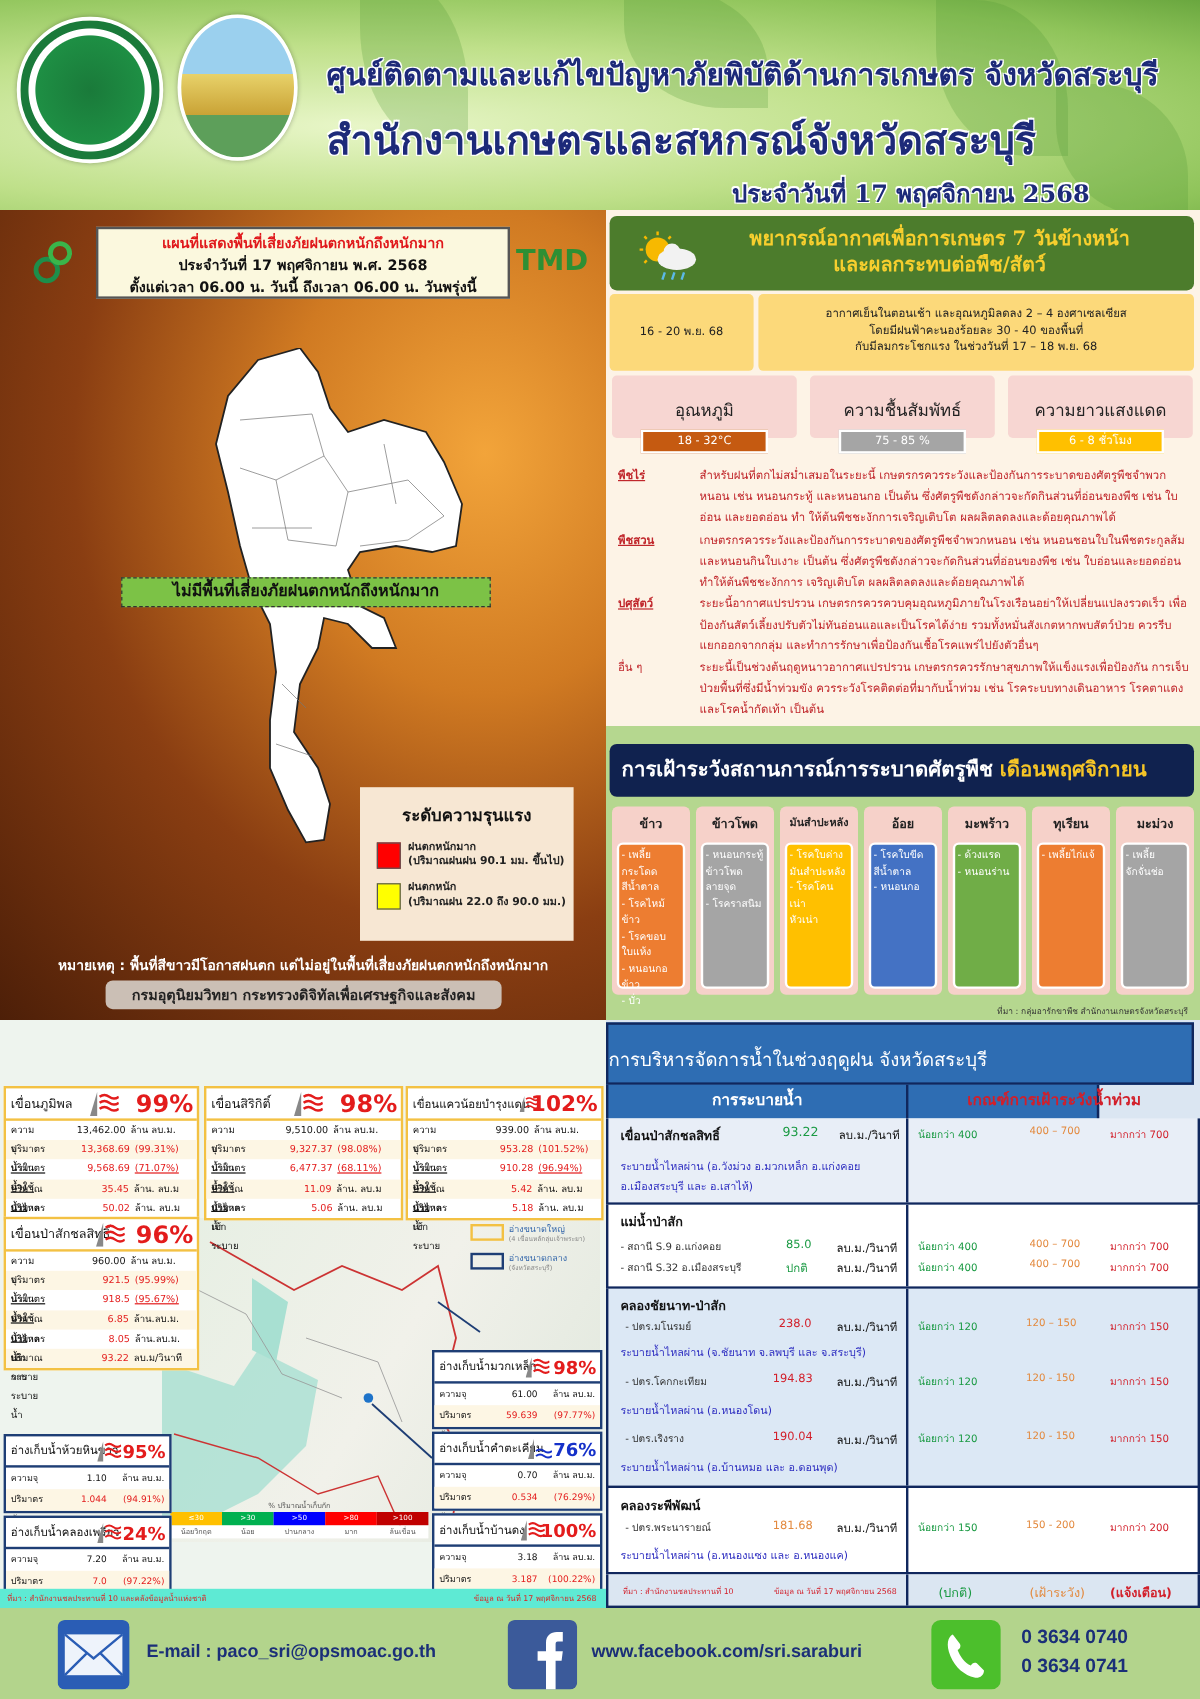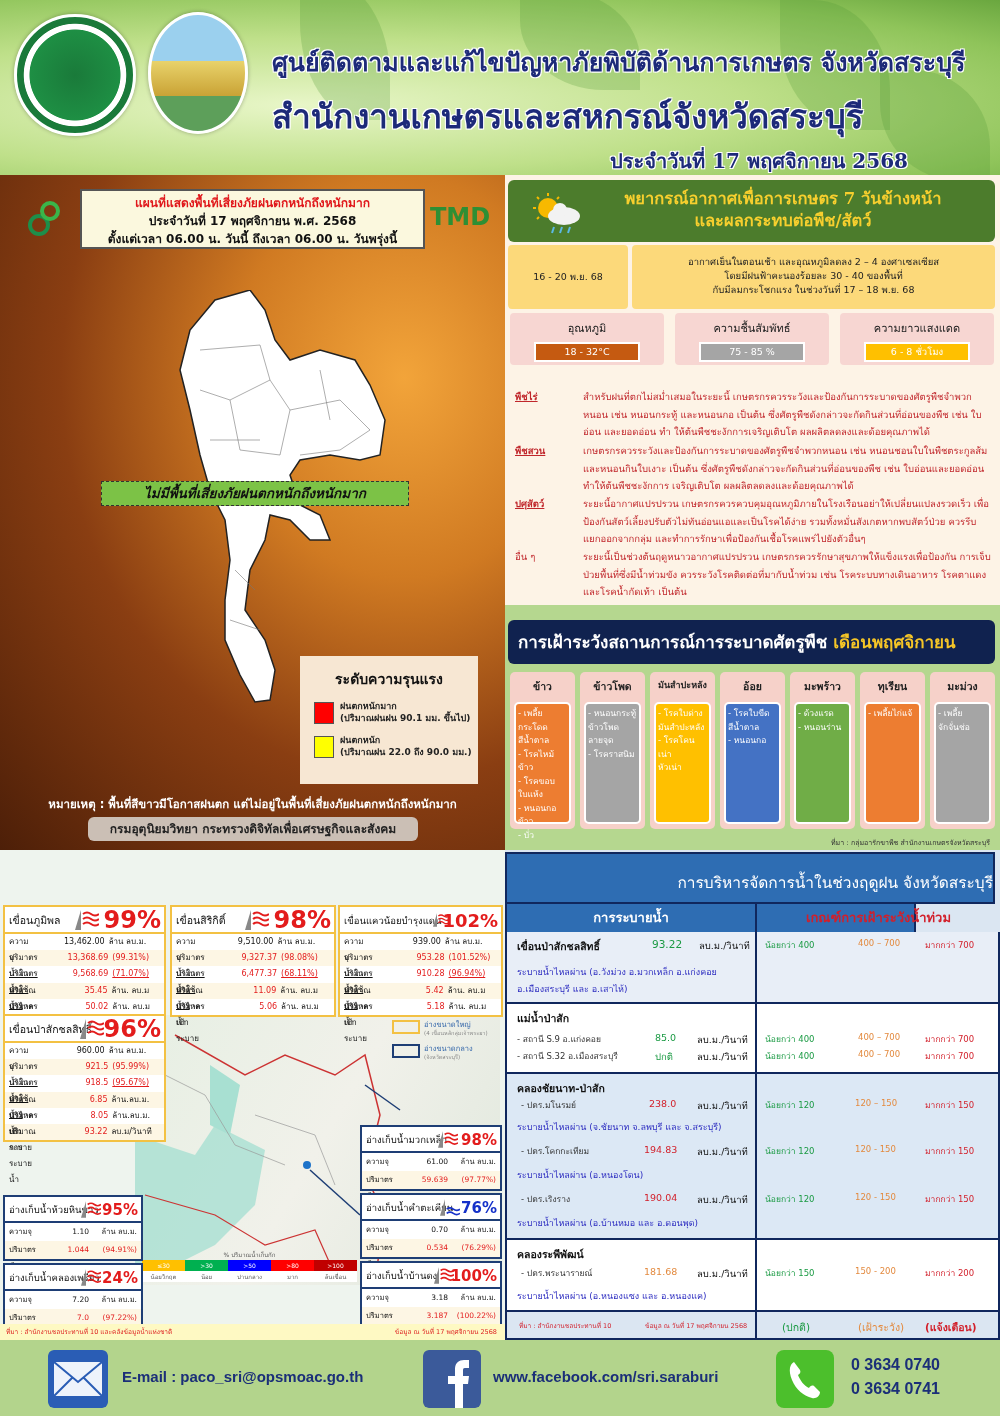--- a/index.html
+++ b/index.html
@@ -13,57 +13,57 @@
 #logo2{left:148px;top:12px;width:100px;height:122px;border-radius:50%;background:linear-gradient(#9bd0ee 0%,#9bd0ee 40%,#e8d26a 40%,#c9a235 70%,#5d9f5a 70%,#5d9f5a 100%)}
 .h-title{position:absolute;font-family:"DejaVu Serif","Liberation Serif",serif;font-weight:bold;color:#1d2a79;white-space:nowrap;text-shadow:1px 1px 0 #fff,-1px -1px 0 #fff,1px -1px 0 #fff,-1px 1px 0 #fff}
 #h1{left:272px;top:42px;font-size:25px}
 #h2{left:272px;top:90px;font-size:33px}
 #h3{left:610px;top:145px;font-size:20px}
 
 #mapPanel{left:0;top:175px;width:505px;height:675px;background:radial-gradient(ellipse at 80% 30%,#f2a43a 0%,#d07a22 30%,#8a3e12 60%,#4d1f08 100%);overflow:hidden}
 #mapTitle{left:80px;top:14px;width:345px;height:60px;background:#fbf8de;border:2px solid #555;text-align:center;font-size:12px;font-weight:bold;line-height:18px;padding-top:3px;color:#111}
 #mapTitle .red{color:#e0181b}
 .thai-map{position:absolute;left:170px;top:115px;width:220px;height:420px}
-#noRisk{left:101px;top:306px;width:308px;height:25px;background:#7cc246;border:1px dashed #333;font-size:13.5px;font-style:italic;font-weight:bold;line-height:23px;text-align:center;color:#111}
+#noRisk{left:101px;top:306px;width:308px;height:25px;background:#7cc246;border:1px dashed #333;font-size:13.5px;font-weight:bold;line-height:23px;text-align:center;color:#111}
 #legendBox{left:300px;top:481px;width:178px;height:128px;background:#f7e7d3}
 #legendBox .lt{font-weight:bold;font-size:14px;text-align:center;margin-top:12px;color:#111}
 .lg-row{display:flex;align-items:flex-end;margin:10px 0 0 14px}
 .sw{width:20px;height:22px;border:1px solid #555;margin-right:6px;flex:none}
 .lg-row span{font-size:9px;line-height:12px;font-weight:bold;color:#222}
 #mapNote{left:0;top:620px;width:505px;text-align:center;color:#fff;font-size:11.5px;font-weight:bold}
 #tmdCredit{left:88px;top:642px;width:330px;height:24px;background:#cbbfb5;border-radius:6px;text-align:center;font-size:12px;font-weight:bold;line-height:24px;color:#222}
 #tmdLogo{left:430px;top:28px;font-weight:900;font-size:24px;color:#2e8f34}
 #leftLogo{left:26px;top:24px;width:36px;height:40px}
 
 #fcPanel{left:505px;top:175px;width:495px;height:430px;background:#fdf3e6}
 #fcHead{left:3px;top:5px;width:487px;height:62px;background:#4c7c2c;border-radius:6px}
 #fcHead .t{position:absolute;left:85px;top:8px;width:380px;text-align:center;color:#f7cf2e;font-weight:bold;font-size:16.5px;line-height:22px;font-family:"DejaVu Serif",serif}
 #sunIcon{left:22px;top:12px;width:55px;height:45px}
 #dateCell{left:3px;top:70px;width:120px;height:64px;background:#fcd97a;border-radius:4px;font-size:9.5px;text-align:center;line-height:64px;color:#222}
 #descCell{left:127px;top:70px;width:363px;height:64px;background:#fcd97a;border-radius:4px;font-size:9.5px;text-align:center;line-height:14px;padding-top:10px;color:#222}
 .metric{position:absolute;top:138px;height:52px;background:#f7d6d2;border-radius:4px;text-align:center}
-.metric .ml{font-size:11px;margin-top:6px;color:#222}
+.metric .ml{font-size:14px;margin-top:18px;color:#222}
 .metric .mv{margin:5px auto 0;width:106px;height:20px;border:2px solid #fff;font-size:9.5px;line-height:16px;color:#fff}
 .adv{position:absolute;left:10px;font-size:9.5px;line-height:17.5px;color:#c0262b}
 .adv .k{position:absolute;left:0;width:60px;text-decoration:underline;font-weight:bold}
 .adv .v{position:absolute;left:68px;width:410px}
 
 #pestPanel{left:505px;top:605px;width:495px;height:245px;background:#b5d78f}
 #pestHead{left:3px;top:15px;width:487px;height:44px;background:#10224f;border-radius:6px;font-family:"DejaVu Serif",serif;font-weight:bold;font-size:17px;color:#fff;line-height:44px;padding-left:10px;white-space:nowrap}
 #pestHead .y{color:#f5c527}
 .pcol{position:absolute;top:67px;width:65px;height:157px;background:#f6d1c9;border-radius:5px}
 .pcol .pn{text-align:center;font-size:10.5px;font-weight:bold;margin-top:6px;color:#222;height:20px}
 .pcol .pb{position:absolute;left:4px;top:30px;width:57px;height:122px;border:2px solid #fff;border-radius:5px;font-size:8.5px;line-height:13.5px;color:#fff;padding:3px 2px;white-space:pre-line}
 #pestSrc{left:200px;top:232px;width:285px;text-align:right;font-size:7px;color:#333}
 
 #resPanel{left:0;top:850px;width:505px;height:490px;background:#eef4ee}
 #resHead{left:3px;top:2px;width:500px;height:46px;background:#10275d;color:#fff;font-family:"DejaVu Serif",serif;font-weight:bold;text-align:center;font-size:19px;line-height:46px}
 .dam{position:absolute;border:2px solid #f3c143;background:#fff}
 .dam .dh{height:27px;border-bottom:2px solid #f3c143;font-size:10.5px;line-height:27px;padding-left:4px;position:relative;color:#111}
-.dam .pct{position:absolute;right:3px;top:0;font-size:24px;font-weight:900;color:#e31c1c;font-family:"DejaVu Sans",sans-serif}
+.dam .pct{position:absolute;right:3px;top:0;font-size:20px;font-weight:900;color:#e31c1c;font-family:"DejaVu Sans",sans-serif}
 .dam .wave{position:absolute;top:3px;width:24px;height:20px}
 .dr{display:flex;height:16.2px;font-size:8px;line-height:16px;padding:0 4px;color:#111}
 .dr:nth-child(odd){background:#fdf6e4}
 .dr .a{flex:1}
 .dr .b{width:80px;text-align:right;color:#e31c1c}
 .dr .c{width:58px;padding-left:4px;color:#e31c1c}
 .dr .c.u{color:#111}
 .sm{position:absolute;border:2px solid #1e3e75;background:#fff}
 .sm .dh{height:26px;border-bottom:2px solid #1e3e75;font-size:9.5px;line-height:26px;padding-left:4px;position:relative;color:#111}
 .sm .dh .pct{position:absolute;right:3px;top:0;font-size:15px;font-weight:900;color:#e31c1c}
@@ -74,24 +74,24 @@
 #mapArea{left:135px;top:165px;width:365px;height:270px;background:linear-gradient(120deg,#e6efe3,#f1f1ea 50%,#dfe7dc);overflow:hidden}
 #mapLegend{left:392px;top:170px;width:110px}
 .ml-row{display:flex;align-items:flex-start;margin-bottom:6px}
 .ml-box{width:28px;height:14px;border:2px solid;margin-right:4px;flex:none}
 .ml-row span{font-size:7.5px;line-height:9px;color:#3366aa}
 .ml-row small{font-size:5.5px;color:#888;display:block}
 #scale{left:142px;top:400px;width:215px}
 #scale .cap{font-size:6px;text-align:center;color:#555}
 .sc-row{display:flex}
 .sc-row div{flex:1;height:11px;font-size:6px;text-align:center;line-height:11px}
-#resFoot{left:0;top:474px;width:505px;height:16px;background:#fef9c3;font-size:6.5px;line-height:16px;color:#d22}
+#resFoot{left:0;top:474px;width:505px;height:16px;background:#5eead4;font-size:6.5px;line-height:16px;color:#d22}
 
 #wmPanel{left:505px;top:850px;width:495px;height:490px;background:#dbe6f2}
-#wmHead{left:0;top:2px;width:490px;height:52px;background:#2e6db3;color:#fff;font-size:15.5px;text-align:right;line-height:58px;border:2px solid #10275d}
+#wmHead{left:0;top:2px;width:490px;height:52px;background:#2e6db3;color:#fff;font-size:15.5px;text-align:left;line-height:58px;border:2px solid #10275d}
 #wmSub{left:0;top:54px;width:411px;height:28px;background:#2e6db3;color:#fff;font-weight:bold;font-size:13px;border-left:2px solid #10275d;border-right:2px solid #10275d}
 #wmSub .l{position:absolute;left:0;width:248px;text-align:center;line-height:28px;font-family:"DejaVu Serif",serif}
 #wmSub .r{position:absolute;left:248px;width:245px;text-align:center;line-height:28px;border-left:2px solid #10275d;font-family:"DejaVu Serif",serif}
 .wb{position:absolute;left:0;width:495px;border-left:2px solid #10275d;border-right:2px solid #10275d;border-bottom:2px solid #10275d}
 .wb .div{position:absolute;left:248px;top:0;bottom:0;border-left:2px solid #10275d}
 .wt{position:absolute;font-size:9.5px;color:#111;white-space:nowrap}
 .wt.bold{font-weight:bold;font-size:10.5px}
 .wt.sub{font-size:8.5px;color:#333}
 .g{color:#1a9a43}.o{color:#e38a3f}.r{color:#d21f2a}.bl{color:#2c2cc0;font-size:9px}
 #wmFoot{left:0;top:462px;width:495px;height:28px;background:#dbe6f2;border:2px solid #10275d;border-top:none}

